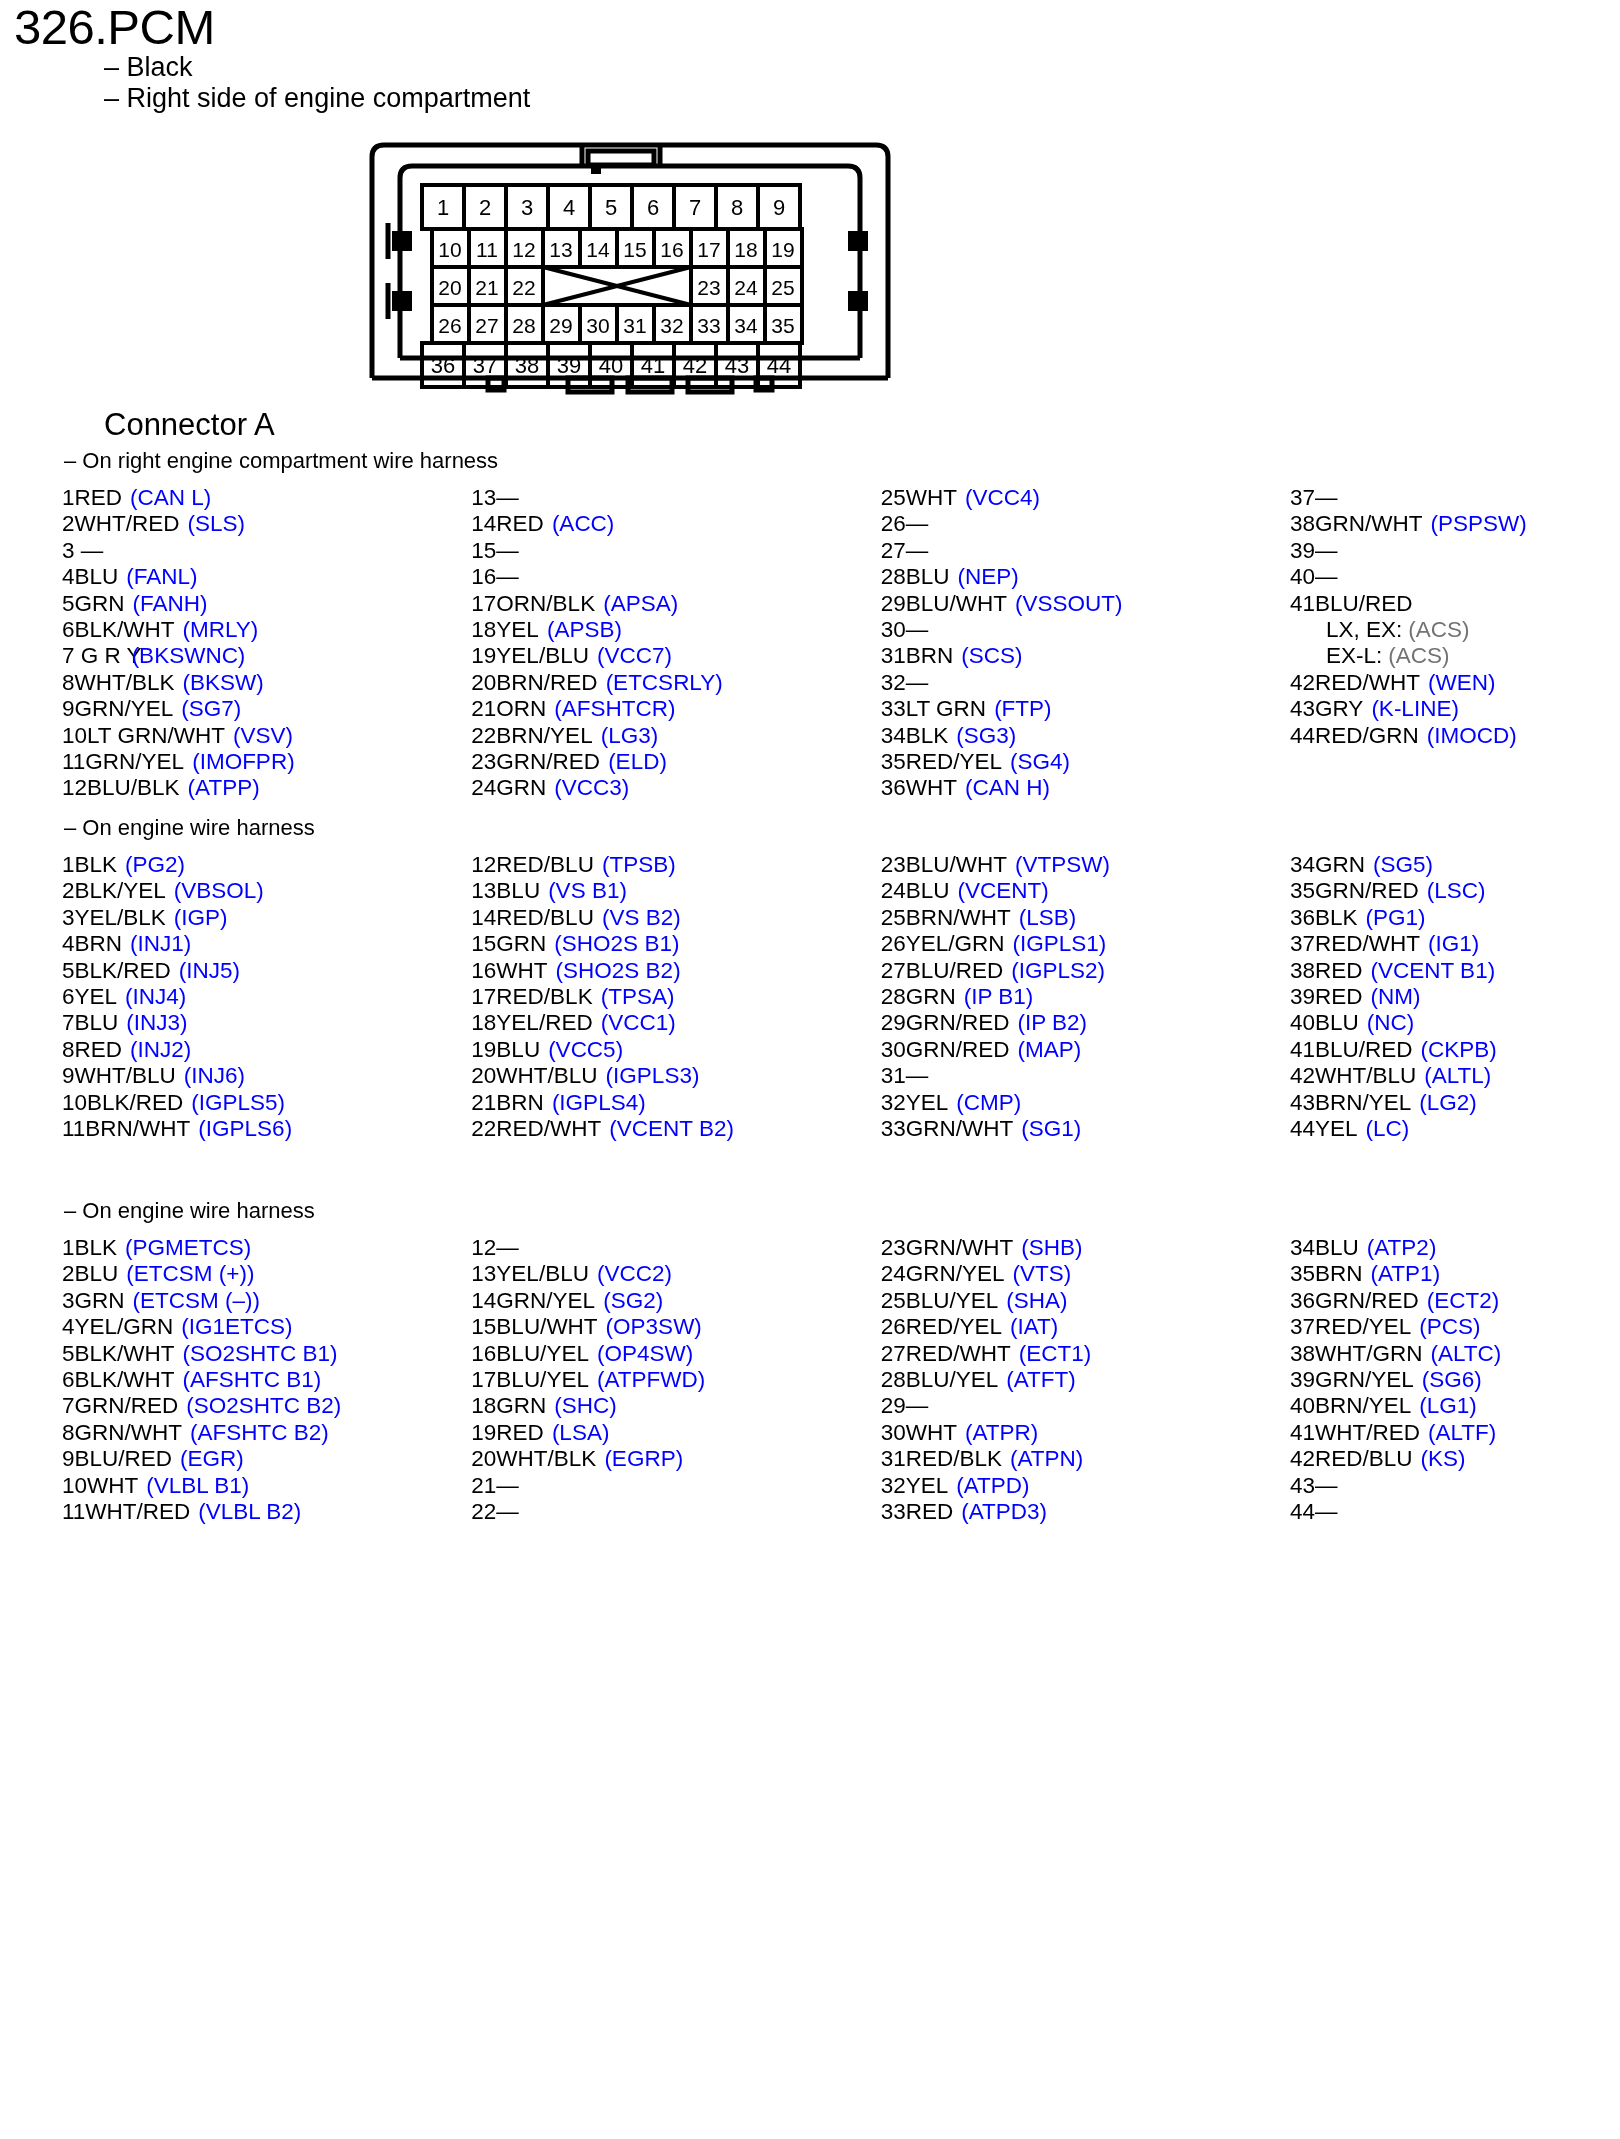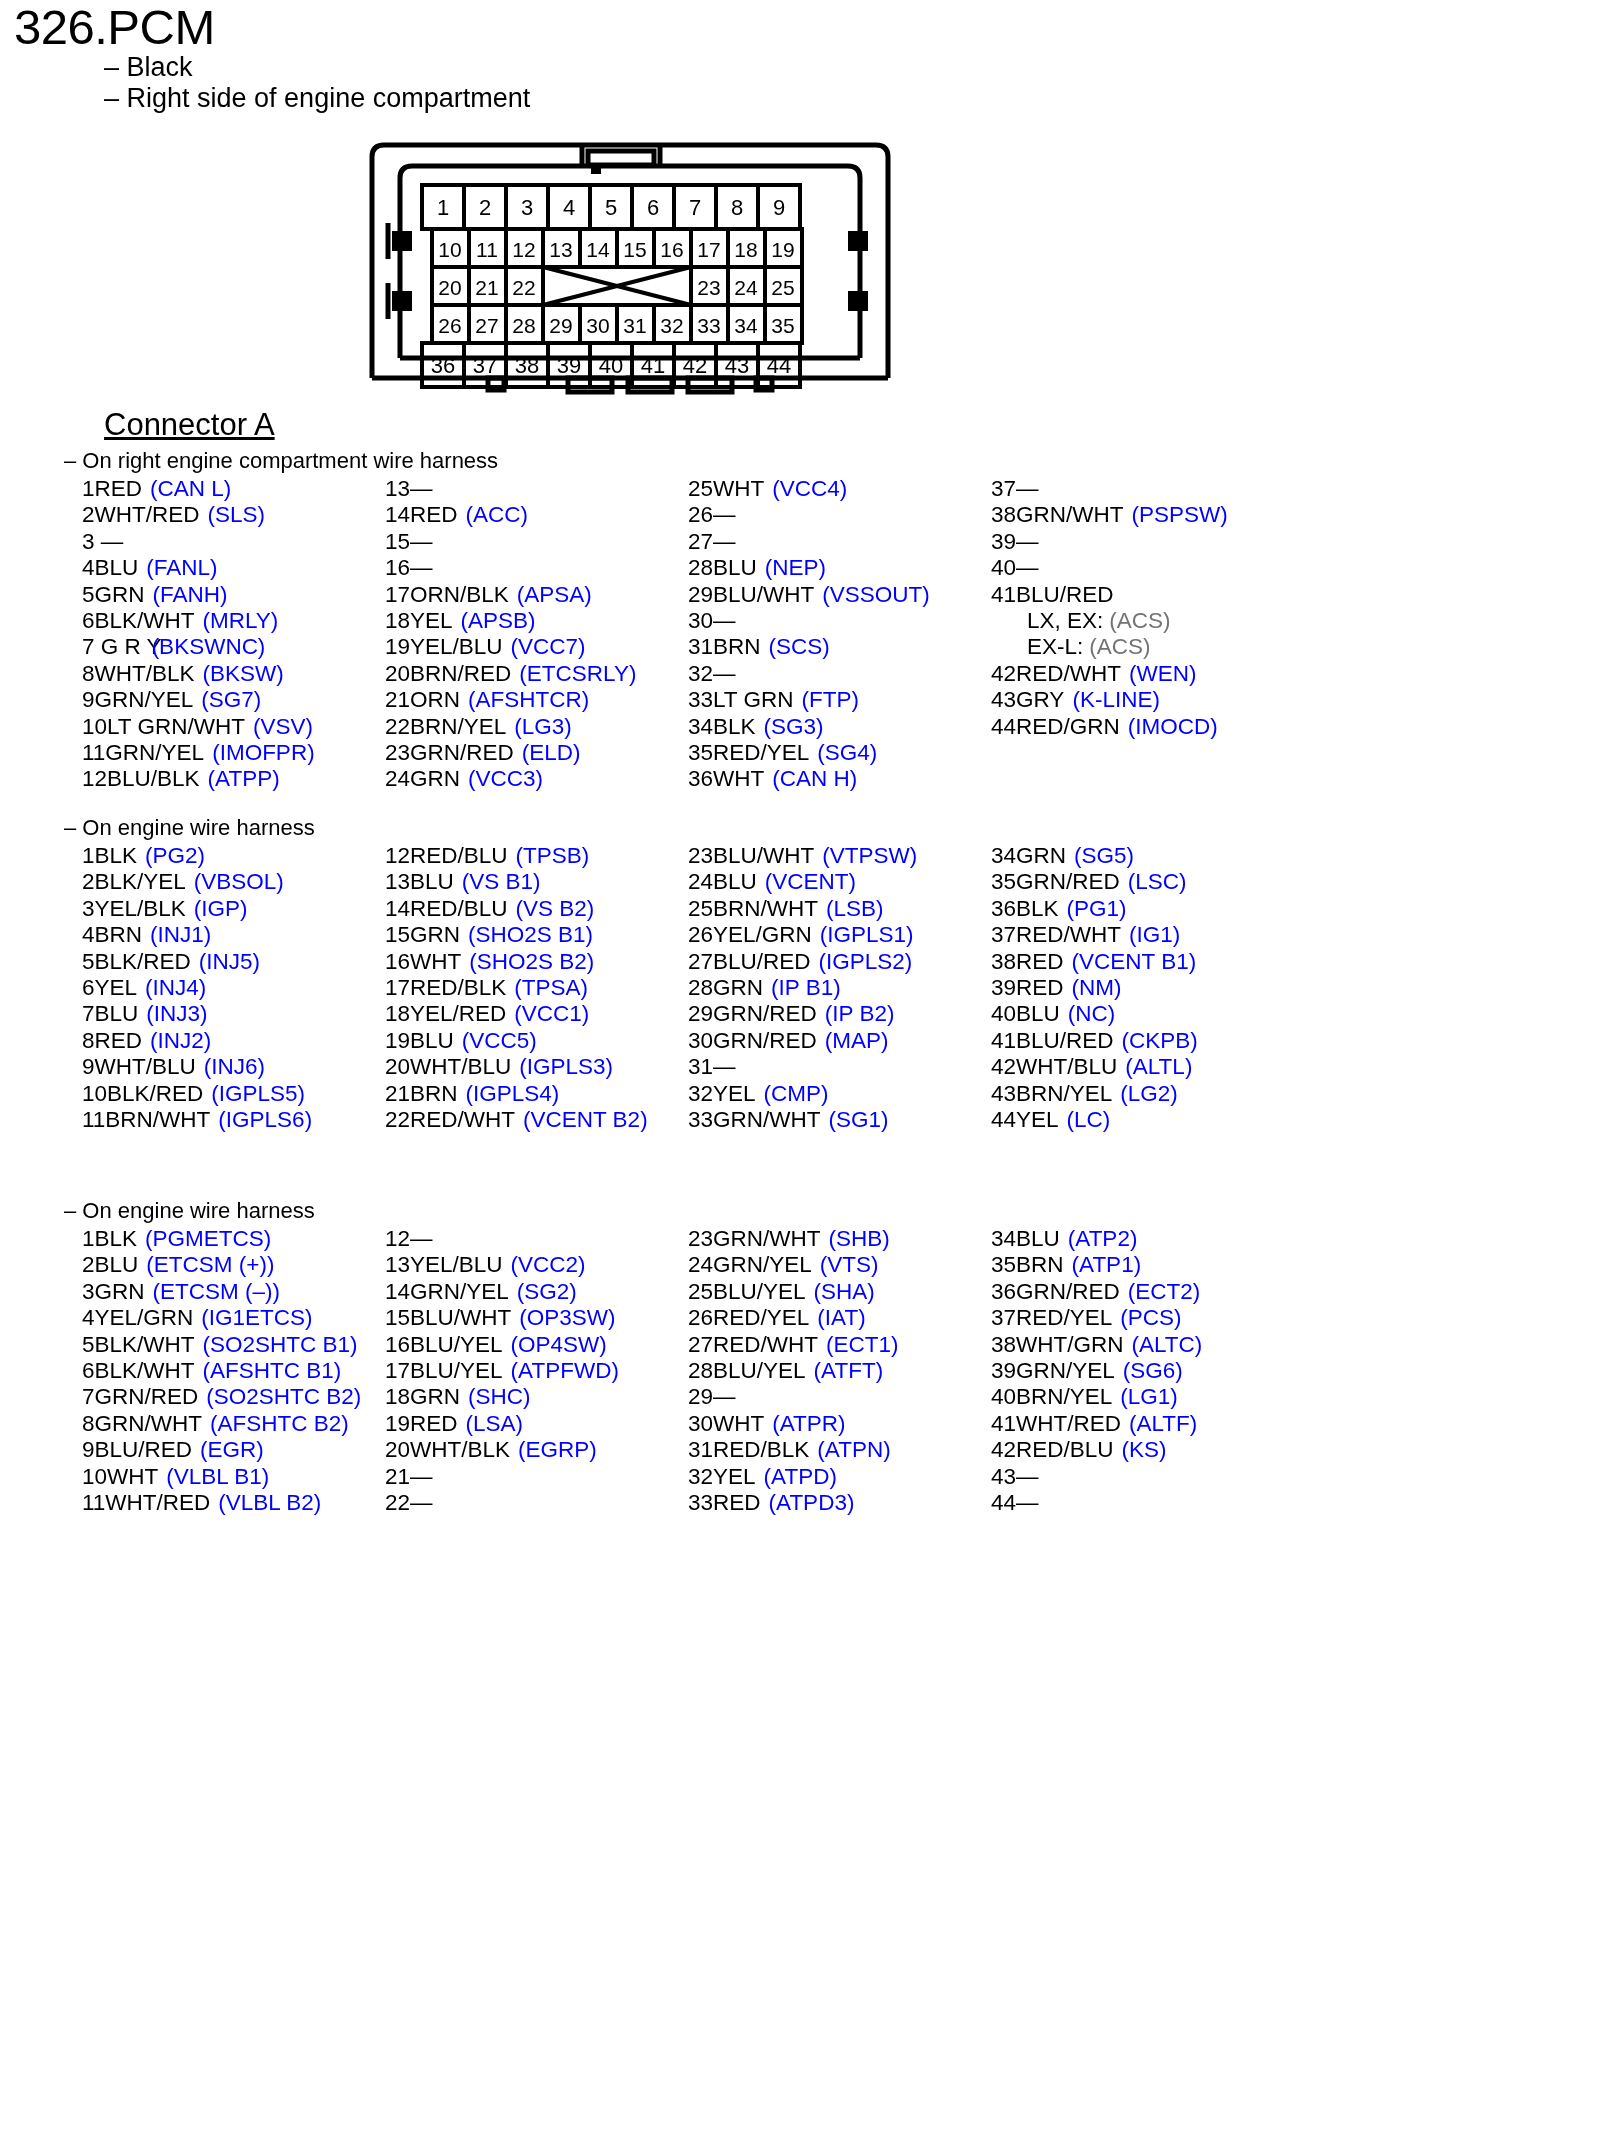--- a/index.html
+++ b/index.html
@@ -48,31 +48,32 @@
 
   
   .connector-section { position: absolute; left: 0; width: 1620px; }
   .connector-heading {
     font-size: 31px;
     font-weight: 400;
     margin: 0;
     padding-left: 104px;
     line-height: 40px;
     white-space: nowrap;
-    text-decoration: underline;
   }
   .connector-sub {
     font-size: 22px;
     padding-left: 64px;
     line-height: 31px;
     white-space: nowrap;
   }
   .pin-columns {
     display: flex;
-    padding-left: 82px;
+    padding-left: 62px;
+    margin-top: 9px;
+    justify-content: space-between;
   }
   .pin-col { width: 303px; flex: 0 0 303px; }
   .pin-col.wide { width: 330px; flex: 0 0 330px; }
 
   .pin-row {
     font-size: 22.5px;
     line-height: 26.4px;
     white-space: nowrap;
     color: #000000;
   }

